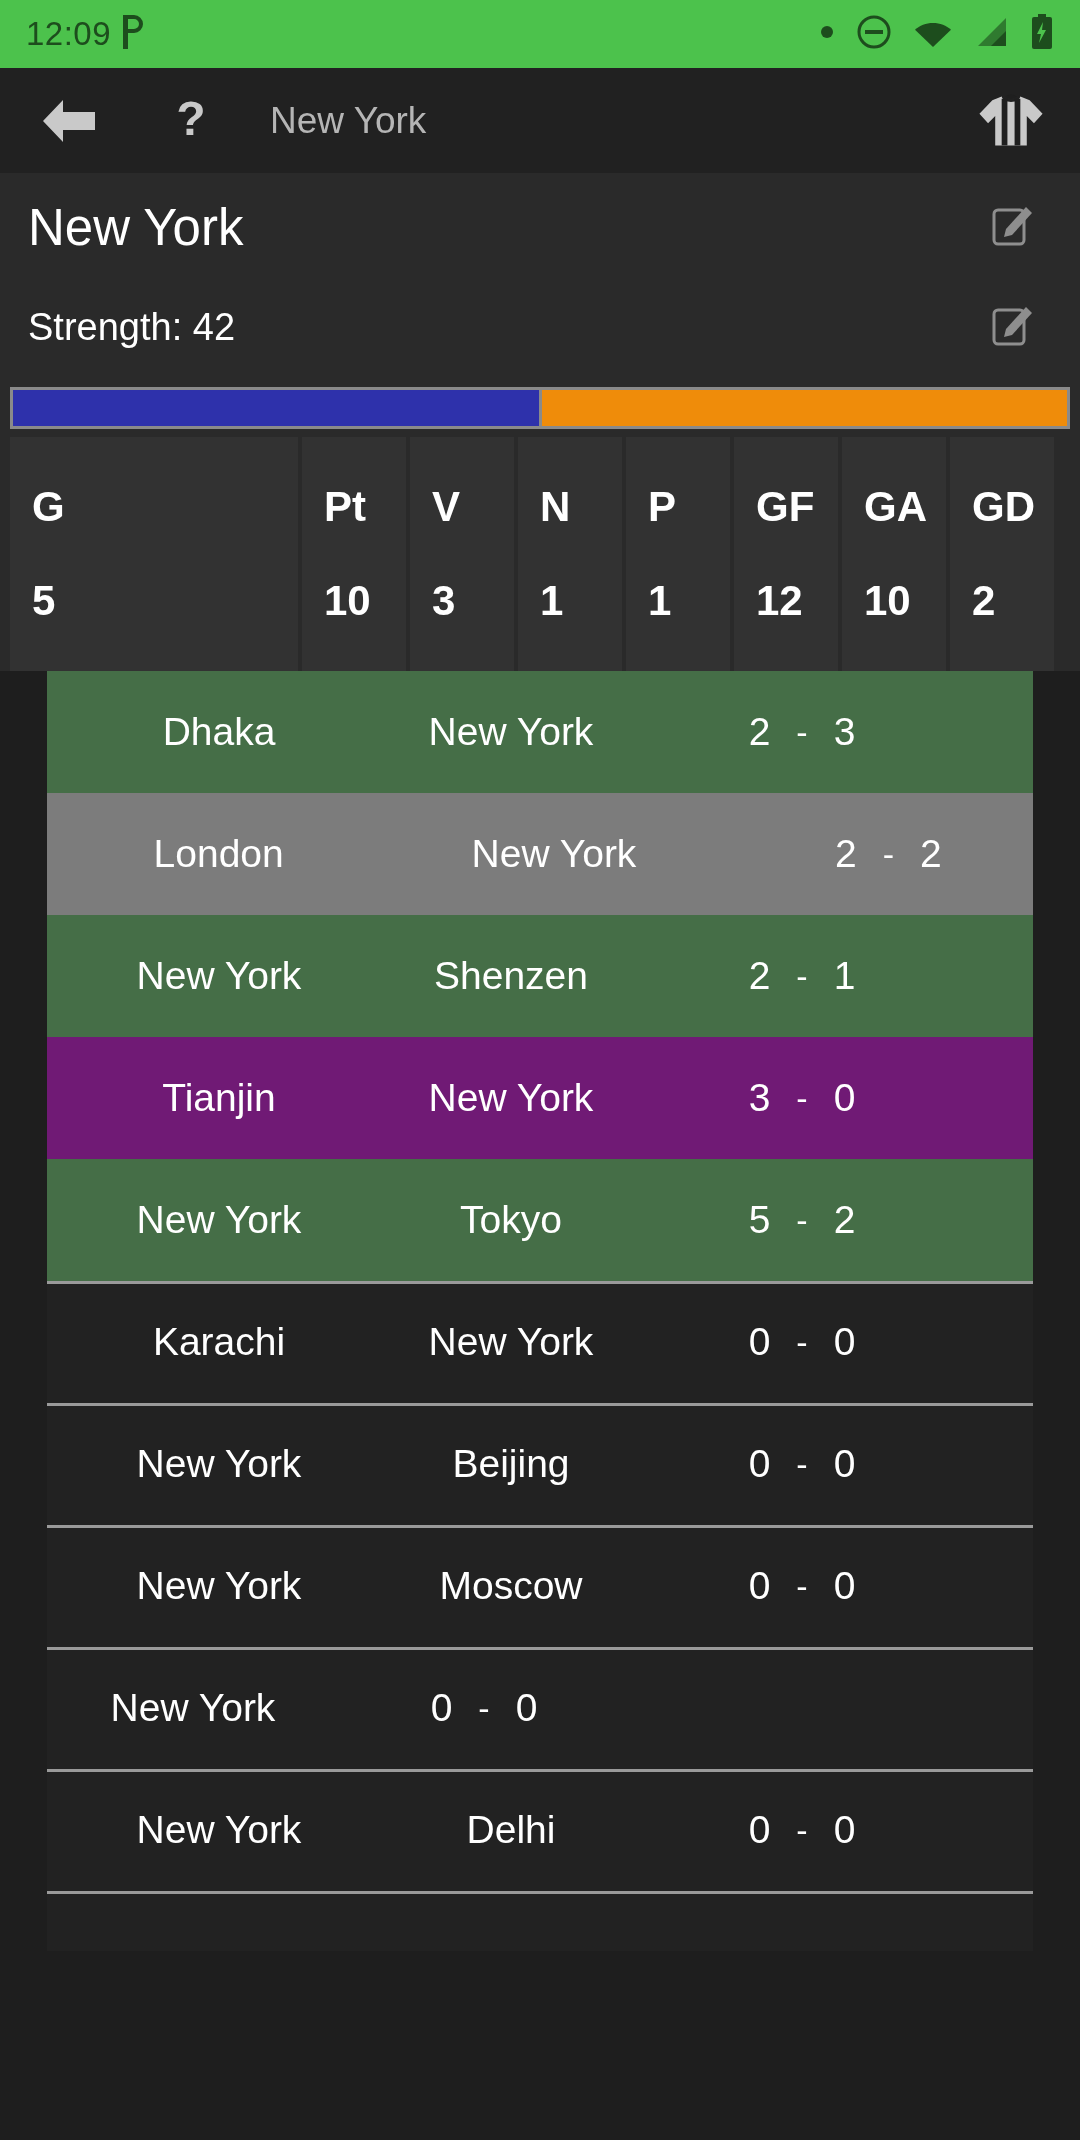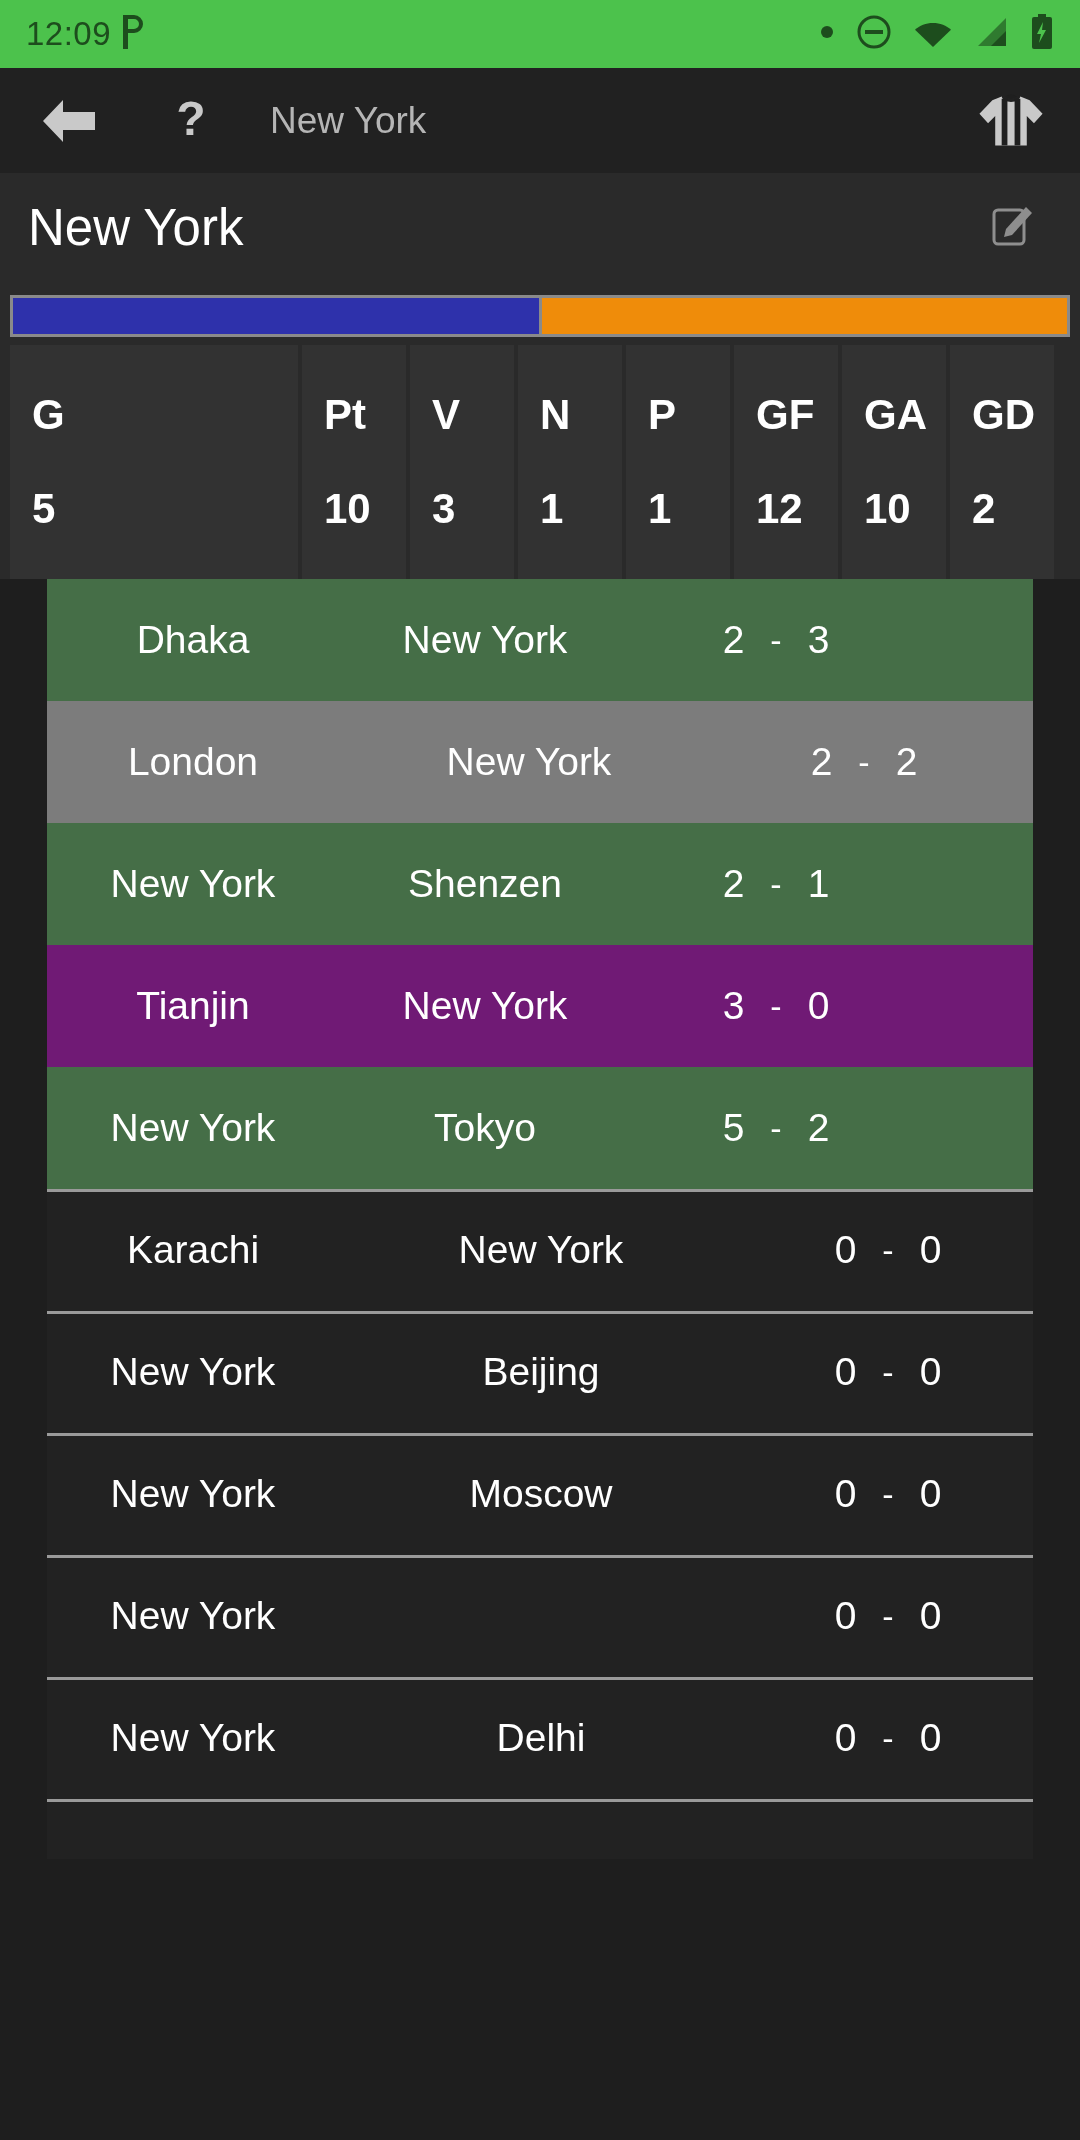--- a/index.html
+++ b/index.html
@@ -174,34 +174,34 @@
   .match-row {
     height: 122px;
     display: flex;
     align-items: center;
     box-sizing: border-box;
     position: relative;
   }
   .match-row.result-win  { background: #456e47; }
   .match-row.result-draw { background: #7c7c7c; gap: 44px; }
   .match-row.result-loss { background: #701a75; }
-  .match-row.result-none { background: #222222; justify-content: space-between; }
+  .match-row.result-none { background: #222222; }
   .match-row.sep-top::before {
     content: "";
     position: absolute;
     left: 0; right: 0; top: 0;
     height: 3px;
     background: #9a9a9a;
   }
   .match-home, .match-away {
     font-size: 39px;
     color: #ffffff;
     text-align: center;
   }
-  .match-home { width: 292px; }
+  .match-home { width: 292px; margin-left: 26px; }
   .match-away { width: 292px; }
   .match-score {
     width: 290px;
     display: flex;
     align-items: center;
     justify-content: center;
     gap: 26px;
     font-size: 39px;
     color: #ffffff;
   }
@@ -281,20 +281,30 @@
     <span class="team-name">New York</span>
     <span class="hdr-spacer"></span>
     <span class="edit-icon">
       <svg width="44" height="44" viewBox="0 0 44 44">
         <rect x="4" y="5" width="30" height="34" rx="4" fill="none" stroke="#8e8e8e" stroke-width="3"></rect>
         <path d="M36 2 L42 8 L22 30 L14 32 L16 24 Z" fill="#8e8e8e"></path>
       </svg>
     </span>
   </div>
 
+  <div class="hdr-row hdr-row-strength">
+    <span class="strength-text">Strength: 42</span>
+    <span class="hdr-spacer"></span>
+    <span class="edit-icon">
+      <svg width="44" height="44" viewBox="0 0 44 44">
+        <rect x="4" y="5" width="30" height="34" rx="4" fill="none" stroke="#8e8e8e" stroke-width="3"></rect>
+        <path d="M36 2 L42 8 L22 30 L14 32 L16 24 Z" fill="#8e8e8e"></path>
+      </svg>
+    </span>
+  </div>
 
   <div class="colorbar-wrap">
     <div class="colorbar" style="border-color: rgb(138, 138, 138);">
       <div class="cb-seg" id="cb-primary" style="background: rgb(46, 49, 171); width: calc(50% - 1.5px);"></div>
       <div class="cb-div"></div>
       <div class="cb-seg" id="cb-secondary" style="background: rgb(239, 140, 10); width: calc(50% - 1.5px);"></div>
     </div>
   </div>
 
   <div class="stats-wrap">

